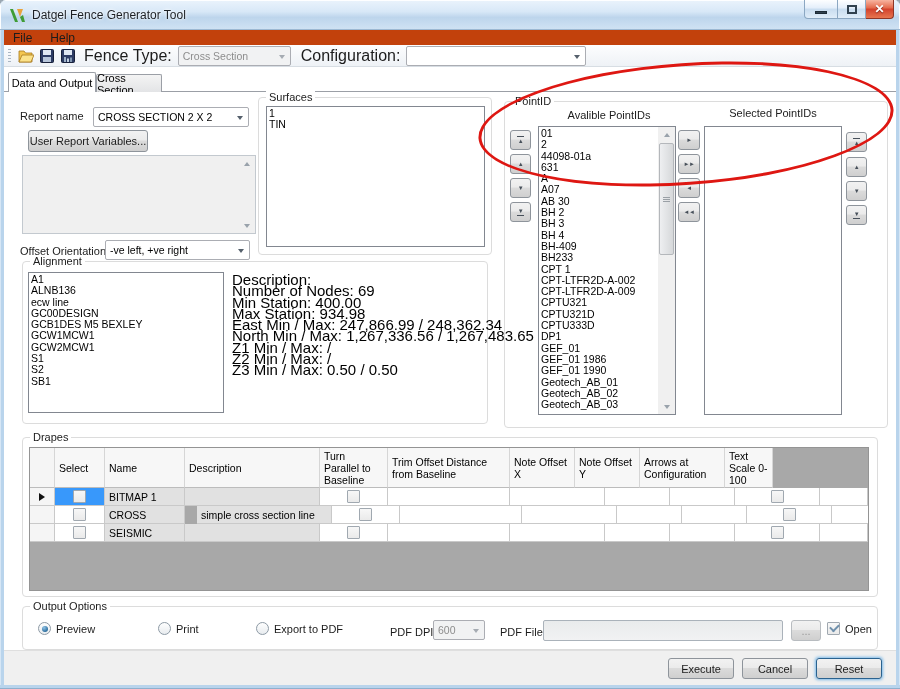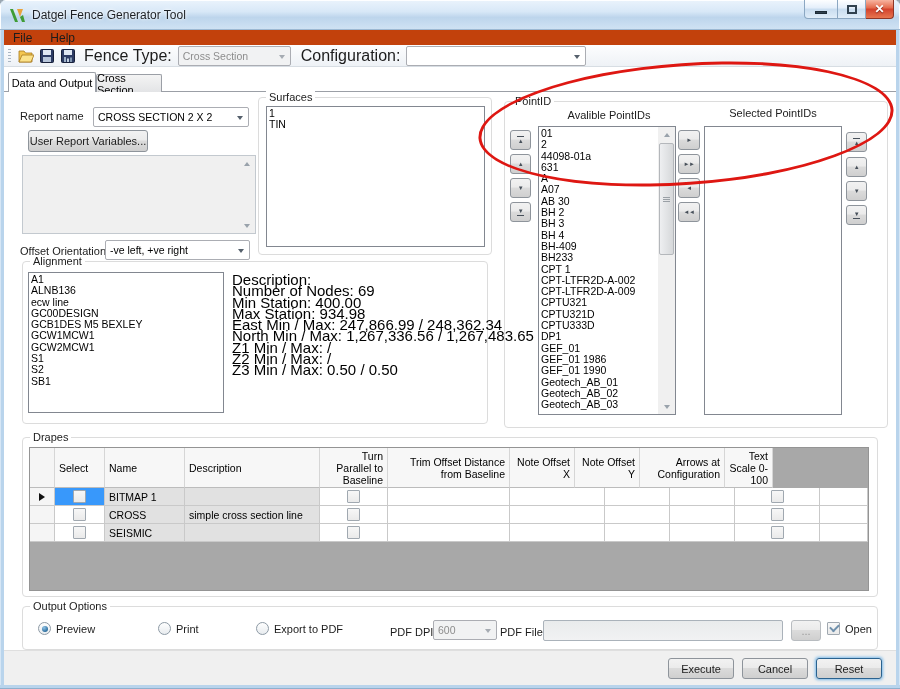--- a/index.html
+++ b/index.html
@@ -96,21 +96,21 @@
   .dis-textarea { position:absolute; background:#f0f0f0; border:1px solid #c3c9cf; }
 
   
   .annotation-ellipse { position:absolute; left:478px; top:63px; width:416px; height:122px;
     border:3px solid #de1712; border-radius:50%; transform:rotate(-4deg); z-index:50; pointer-events:none; }
 
   
   .grid { position:absolute; left:29px; top:447px; width:840px; height:144px; background:#a8a8a8; border:1px solid #949494; overflow:hidden; }
   .grow { display:flex; }
   .gcell { flex:none; border-right:1px solid #c9c9c9; border-bottom:1px solid #c9c9c9; background:#fff;
-    font-size:10.5px; color:#000; display:flex; align-items:center; padding:1px 4px; overflow:hidden;text-align:right; }
+    font-size:10.5px; color:#000; display:flex; align-items:center; padding:1px 4px; overflow:hidden; }
   .ghead .gcell { background:#f7f7f7; border-right:1px solid #d6d6d6; border-bottom:1px solid #bcbcbc; line-height:12px; }
   .gcell.ro { background:#e1e1e1; }
   .gcell.rowhdr { background:#f5f5f5; justify-content:center; padding:0; }
   .gcell.center { justify-content:center; }
   .gcell.selcell { background:#3898fb; }
   .rowarrow { width:0; height:0; border-top:4px solid transparent; border-bottom:4px solid transparent; border-left:6px solid #111; }
 
   .cb { width:13px; height:13px; border:1px solid #a0a8b0; border-radius:1px;
     background:linear-gradient(#f7f7f7,#eaeaea); position:relative; flex:none; }
   .cb.checked::after { content:""; position:absolute; left:2px; top:1px; width:7px; height:4px;
@@ -388,21 +388,21 @@
             </div>
           <div class="gcell" style="width:48px; height:18px;"></div>
         </div>
 
         <div class="grow">
           <div class="gcell rowhdr" style="width:25px; height:18px;"></div>
           <div class="gcell center" style="width:50px; height:18px;">
               <span class="cb"></span>
             </div>
           <div class="gcell ro" style="width:80px; height:18px;">CROSS</div>
-          <div class="gcell ro" style="width:135px; height:18px;">simple cross section line</div>
+          <div class="gcell ro" style="width:135px; height:18px;margin-left:12px;">simple cross section line</div>
           <div class="gcell center" style="width:68px; height:18px;">
               <span class="cb"></span>
             </div>
           <div class="gcell" style="width:122px; height:18px;"></div>
           <div class="gcell" style="width:95px; height:18px;"></div>
           <div class="gcell" style="width:65px; height:18px;"></div>
           <div class="gcell" style="width:65px; height:18px;"></div>
           <div class="gcell center" style="width:85px; height:18px;">
               <span class="cb"></span>
             </div>
@@ -440,21 +440,21 @@
       <div class="abs" style="left:158px; top:622px; display:flex; align-items:center; gap:5px;">
         <span class="radio"></span>
         <span class="label">Print</span>
       </div>
       <div class="abs" style="left:256px; top:622px; display:flex; align-items:center; gap:5px;">
         <span class="radio"></span>
         <span class="label">Export to PDF</span>
       </div>
 
       <span class="label abs" style="left:390px; top:626px;">PDF DPI</span>
-      <div class="combo disabled abs" style="left:433px; top:620px; width:64px;">
+      <div class="combo disabled abs" style="left:433px; top:620px; width:52px;">
         <span>600</span>
         <span class="arr"></span>
       </div>
 
       <span class="label abs" style="left:500px; top:626px;">PDF File</span>
       <div class="dis-textarea" style="left:543px; top:620px; width:240px; height:21px; border-radius:2px; background:linear-gradient(#e9ebec,#f1f2f3); border-color:#aab2ba;">
         <span class="label" style="color:#8d8d8d; padding:3px;"></span>
       </div>
       <button class="w7btn abs" style="left:791px; top:620px; width:30px; height:21px; color:#9a9a9a; border-color:#b8bcc0;">...</button>
 

